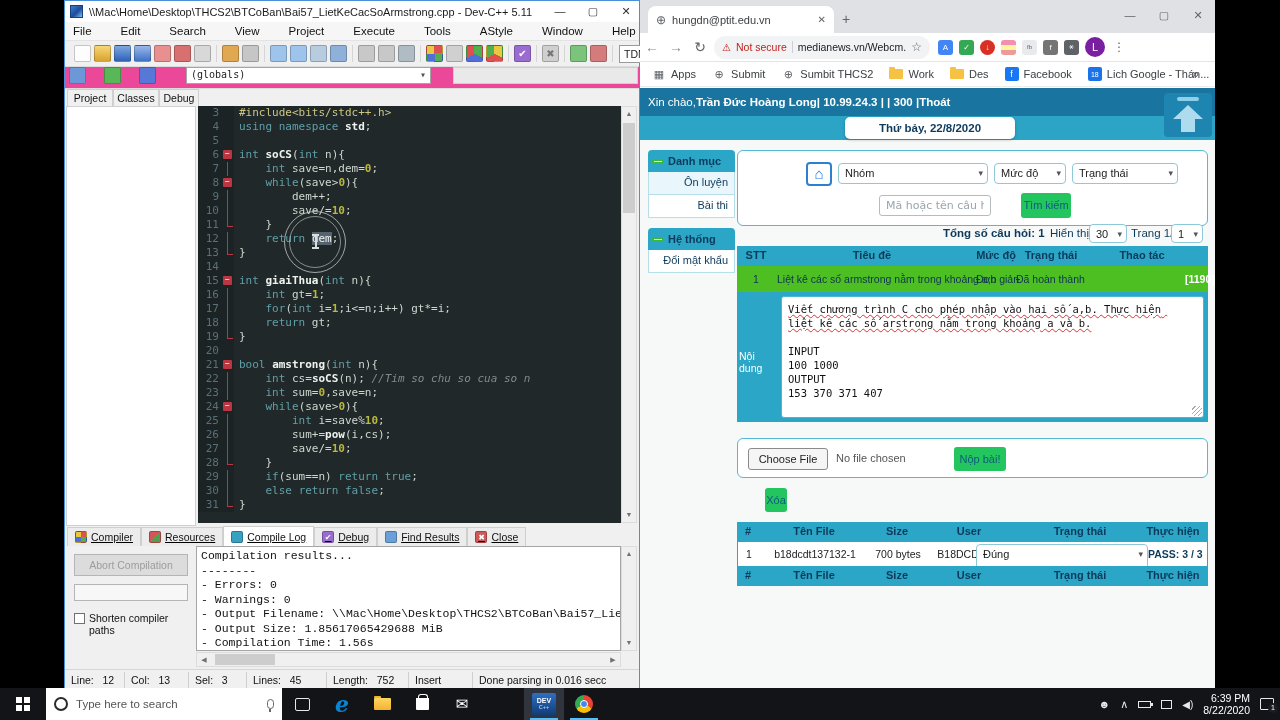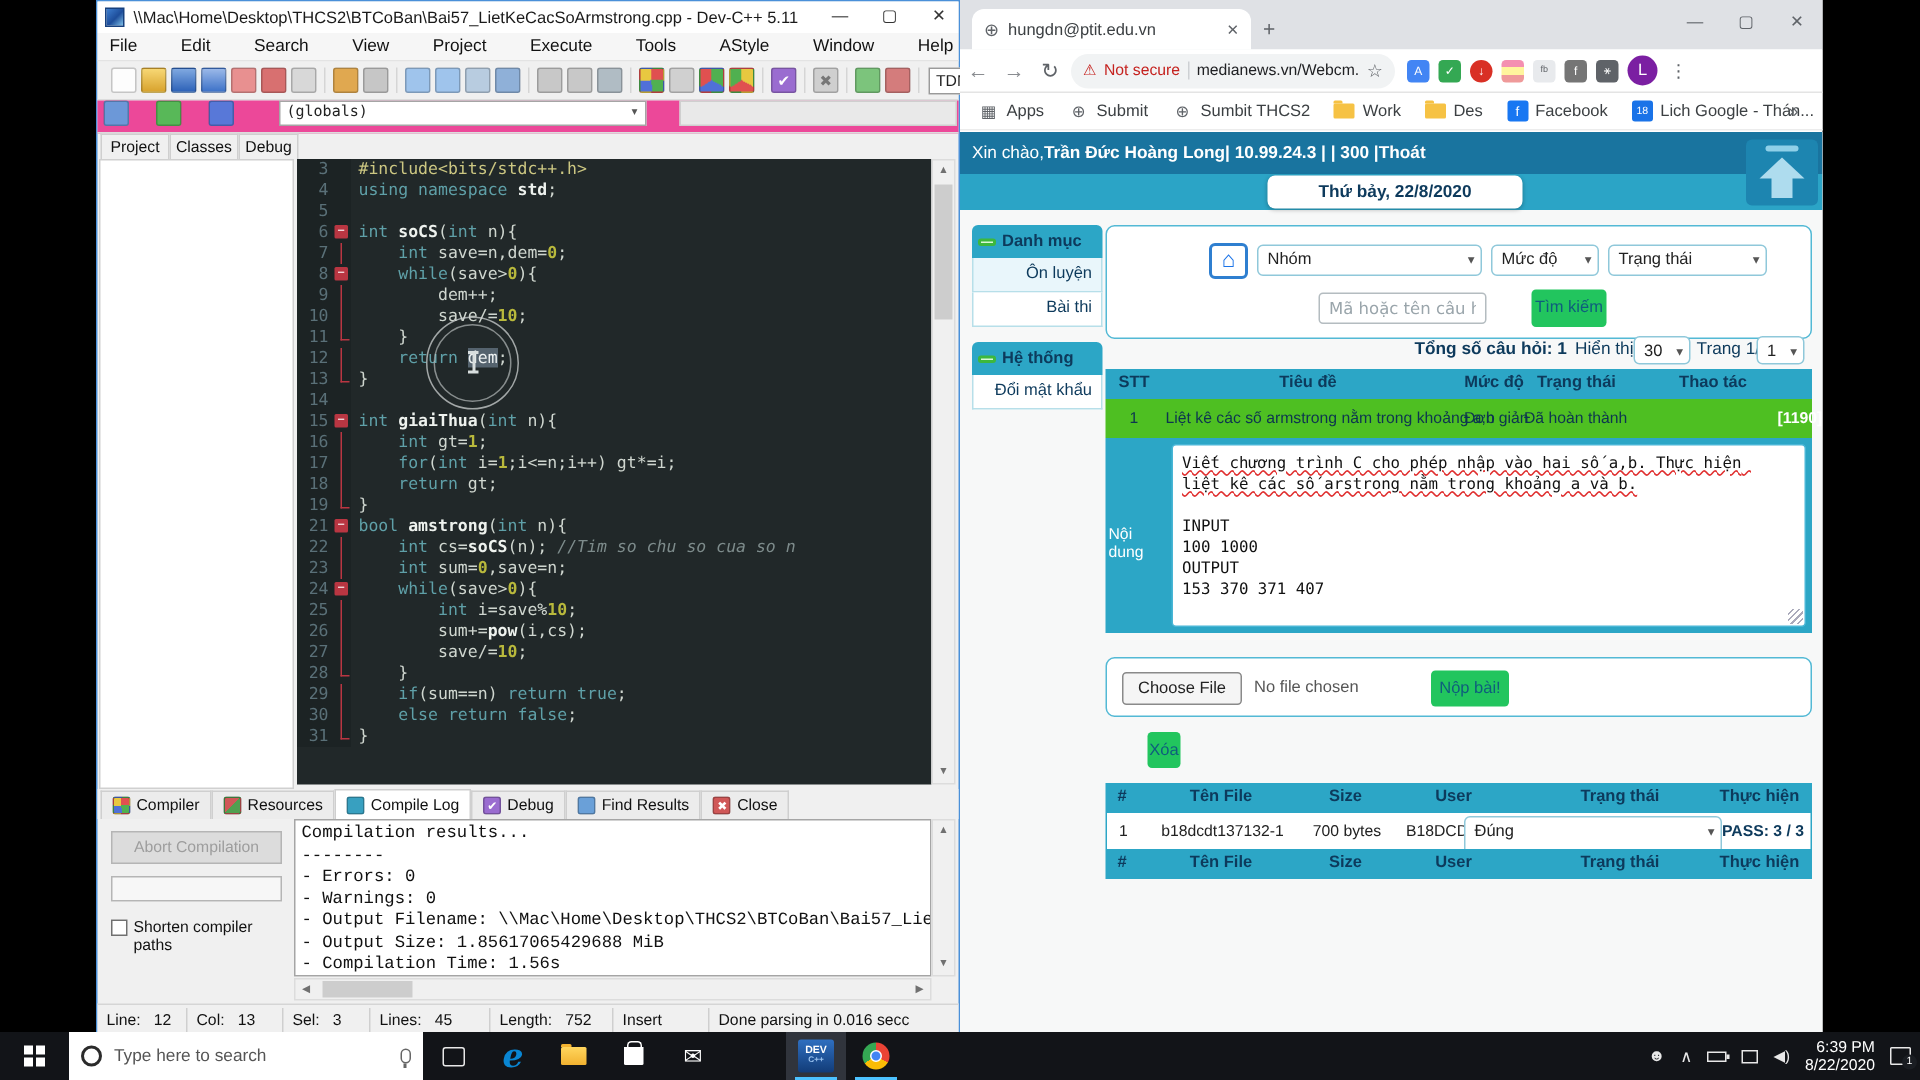--- a/index.html
+++ b/index.html
@@ -56,21 +56,21 @@
   .click-ring { position:absolute; left:86px; top:105px; width:62px; height:62px; border:1.5px solid rgba(205,210,210,.75); border-radius:50%; }
   .click-ring::after { content:""; position:absolute; left:4px; top:4px; right:4px; bottom:4px; border:1.5px solid rgba(205,210,210,.6); border-radius:50%; }
   .ibeam { position:absolute; left:114px; top:129px; width:7px; height:13px; }
   .ibeam::before { content:""; position:absolute; left:3px; top:0; width:1.5px; height:13px; background:#d8dede; }
   .ibeam::after { content:""; position:absolute; left:0; top:-1px; width:7px; height:1.5px; background:#d8dede; box-shadow:0 13px 0 #d8dede; }
   
   .d-vscroll { position:absolute; left:556px; top:105px; width:16px; height:417px; background:#f0f0f0; border:1px solid #dcdcdc; }
   .sb-arrow { position:absolute; left:0; width:14px; height:14px; color:#707070; font-size:7px; text-align:center; line-height:14px; }
   .d-vthumb { position:absolute; left:1px; top:16px; width:12px; height:90px; background:#cdcdcd; }
   
-  .d-docktabs { position:absolute; left:0; top:525px; width:100%; height:20px; display:flex; align-items:flex-end; padding-left:2px; background:#f0f0f0; }
+  .d-docktabs { position:absolute; left:0; top:525px; width:100%; height:20px; display:flex; align-items:flex-end; padding-left:2px; background:#f0f0f0;text-decoration:underline; }
   .dock-tab { height:19px; display:flex; align-items:center; gap:4px; padding:0 7px; font-size:10.5px; color:#111; border:1px solid #cfcfcf; border-bottom:none; background:#ececec; }
   .dock-tab.active { background:#fff; height:20px; }
   .dtile { width:12px; height:12px; border-radius:2px; border:1px solid rgba(0,0,0,.25); font-size:8px; color:#fff; display:inline-flex; align-items:center; justify-content:center; }
   .dt-compiler{background:conic-gradient(#e05050 0 25%,#50b050 0 50%,#5070d8 0 75%,#e8c840 0 100%);}
   .dt-resources{background:linear-gradient(135deg,#d05858 50%,#50a050 50%);}
   .dt-compilelog{background:#38a0c0;} .dt-debug{background:#9a6cd0;} .dt-debug::after{content:"✔";}
   .dt-findres{background:#6aa0d8;} .dt-closex{background:#d05858;} .dt-closex::after{content:"✖";}
   .d-dockleft { position:absolute; left:1px; top:545px; width:130px; height:123px; background:#f0f0f0; }
   .d-abort { position:absolute; left:8px; top:8px; width:114px; height:22px; background:#dcdcdc; border:1px solid #b5b5b5; color:#9d9d9d; font-size:10.5px; text-align:center; line-height:20px; }
   .d-progress { position:absolute; left:8px; top:38px; width:114px; height:17px; background:#f7f7f7; border:1px solid #b5b5b5; }
@@ -308,20 +308,21 @@
         <div class="cl"><span class="ln">10</span><span class="fold f-v"></span><span class="ct"><span class="tk-pl">        save/=</span><span class="tk-num">10</span><span class="tk-pl">;</span></span></div>
         <div class="cl"><span class="ln">11</span><span class="fold f-e"></span><span class="ct"><span class="tk-pl">    }</span></span></div>
         <div class="cl"><span class="ln">12</span><span class="fold f-v"></span><span class="ct"><span class="tk-pl">    </span><span class="tk-kw">return</span><span class="tk-pl"> </span><span class="tk-sel">dem</span><span class="tk-pl">;</span></span></div>
         <div class="cl"><span class="ln">13</span><span class="fold f-e"></span><span class="ct"><span class="tk-pl">}</span></span></div>
         <div class="cl"><span class="ln">14</span><span class="fold"></span><span class="ct"></span></div>
         <div class="cl"><span class="ln">15</span><span class="fold f-m"></span><span class="ct"><span class="tk-kw">int</span><span class="tk-pl"> </span><span class="tk-fn">giaiThua</span><span class="tk-pl">(</span><span class="tk-kw">int</span><span class="tk-pl"> n){</span></span></div>
         <div class="cl"><span class="ln">16</span><span class="fold f-v"></span><span class="ct"><span class="tk-pl">    </span><span class="tk-kw">int</span><span class="tk-pl"> gt=</span><span class="tk-num">1</span><span class="tk-pl">;</span></span></div>
         <div class="cl"><span class="ln">17</span><span class="fold f-v"></span><span class="ct"><span class="tk-pl">    </span><span class="tk-kw">for</span><span class="tk-pl">(</span><span class="tk-kw">int</span><span class="tk-pl"> i=</span><span class="tk-num">1</span><span class="tk-pl">;i&lt;=n;i++) gt*=i;</span></span></div>
         <div class="cl"><span class="ln">18</span><span class="fold f-v"></span><span class="ct"><span class="tk-pl">    </span><span class="tk-kw">return</span><span class="tk-pl"> gt;</span></span></div>
         <div class="cl"><span class="ln">19</span><span class="fold f-e"></span><span class="ct"><span class="tk-pl">}</span></span></div>
+        <div class="cl"><span class="ln">20</span><span class="fold"></span><span class="ct"></span></div>
         <div class="cl"><span class="ln">21</span><span class="fold f-m"></span><span class="ct"><span class="tk-kw">bool</span><span class="tk-pl"> </span><span class="tk-fn">amstrong</span><span class="tk-pl">(</span><span class="tk-kw">int</span><span class="tk-pl"> n){</span></span></div>
         <div class="cl"><span class="ln">22</span><span class="fold f-v"></span><span class="ct"><span class="tk-pl">    </span><span class="tk-kw">int</span><span class="tk-pl"> cs=</span><span class="tk-fn">soCS</span><span class="tk-pl">(n); </span><span class="tk-cm">//Tim so chu so cua so n</span></span></div>
         <div class="cl"><span class="ln">23</span><span class="fold f-v"></span><span class="ct"><span class="tk-pl">    </span><span class="tk-kw">int</span><span class="tk-pl"> sum=</span><span class="tk-num">0</span><span class="tk-pl">,save=n;</span></span></div>
         <div class="cl"><span class="ln">24</span><span class="fold f-m"></span><span class="ct"><span class="tk-pl">    </span><span class="tk-kw">while</span><span class="tk-pl">(save&gt;</span><span class="tk-num">0</span><span class="tk-pl">){</span></span></div>
         <div class="cl"><span class="ln">25</span><span class="fold f-v"></span><span class="ct"><span class="tk-pl">        </span><span class="tk-kw">int</span><span class="tk-pl"> i=save%</span><span class="tk-num">10</span><span class="tk-pl">;</span></span></div>
         <div class="cl"><span class="ln">26</span><span class="fold f-v"></span><span class="ct"><span class="tk-pl">        sum+=</span><span class="tk-fn">pow</span><span class="tk-pl">(i,cs);</span></span></div>
         <div class="cl"><span class="ln">27</span><span class="fold f-v"></span><span class="ct"><span class="tk-pl">        save/=</span><span class="tk-num">10</span><span class="tk-pl">;</span></span></div>
         <div class="cl"><span class="ln">28</span><span class="fold f-e"></span><span class="ct"><span class="tk-pl">    }</span></span></div>
         <div class="cl"><span class="ln">29</span><span class="fold f-v"></span><span class="ct"><span class="tk-pl">    </span><span class="tk-kw">if</span><span class="tk-pl">(sum==n) </span><span class="tk-kw">return</span><span class="tk-pl"> </span><span class="tk-kw">true</span><span class="tk-pl">;</span></span></div>
         <div class="cl"><span class="ln">30</span><span class="fold f-v"></span><span class="ct"><span class="tk-pl">    </span><span class="tk-kw">else</span><span class="tk-pl"> </span><span class="tk-kw">return</span><span class="tk-pl"> </span><span class="tk-kw">false</span><span class="tk-pl">;</span></span></div>

